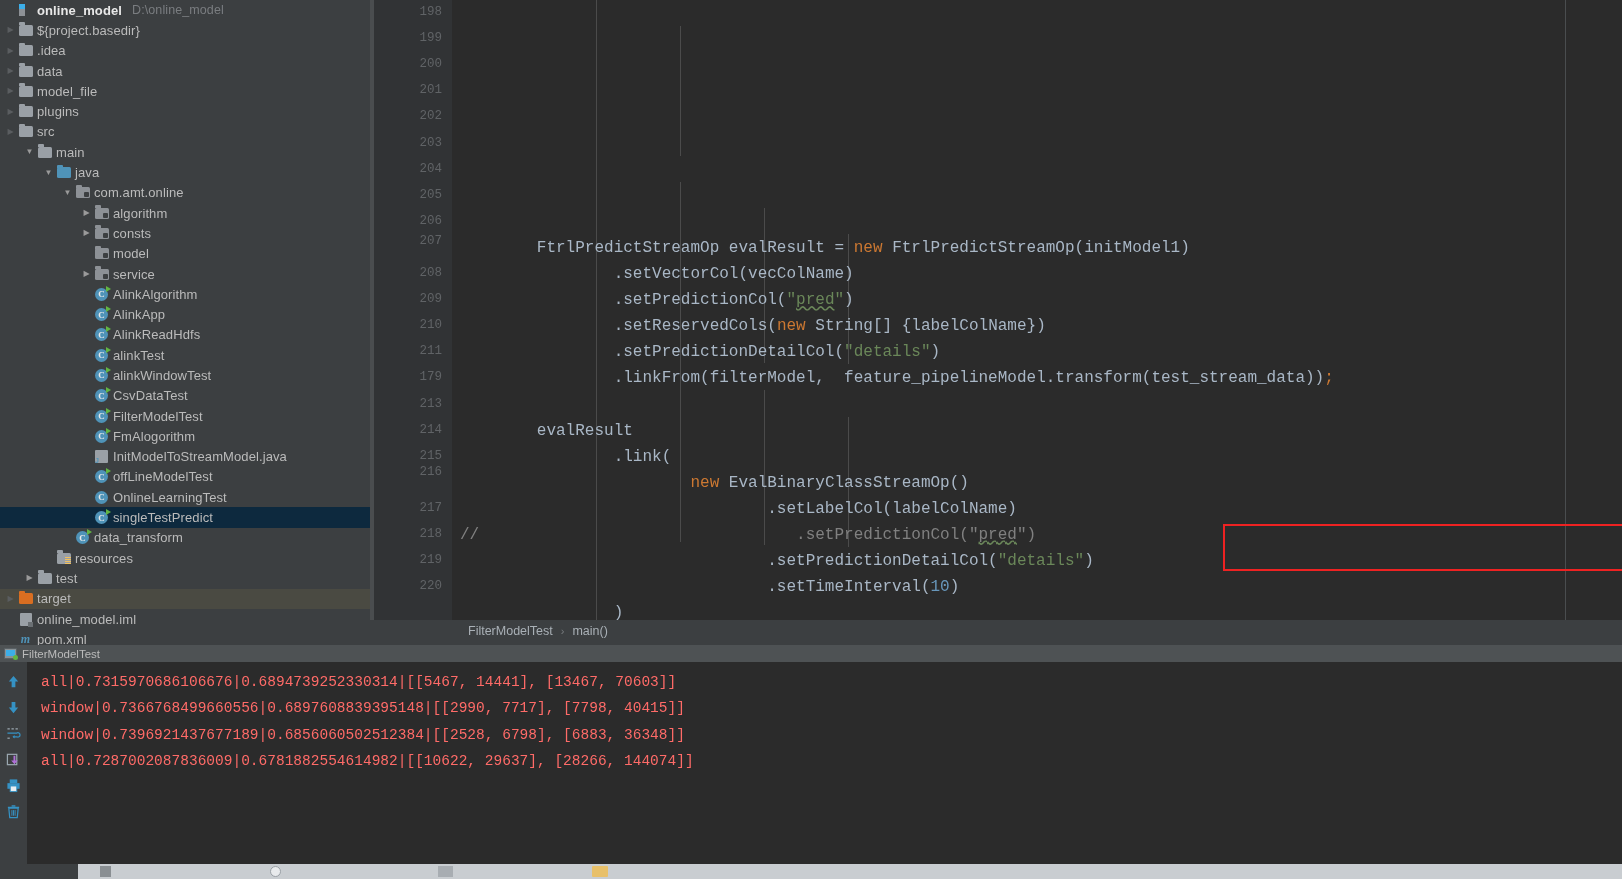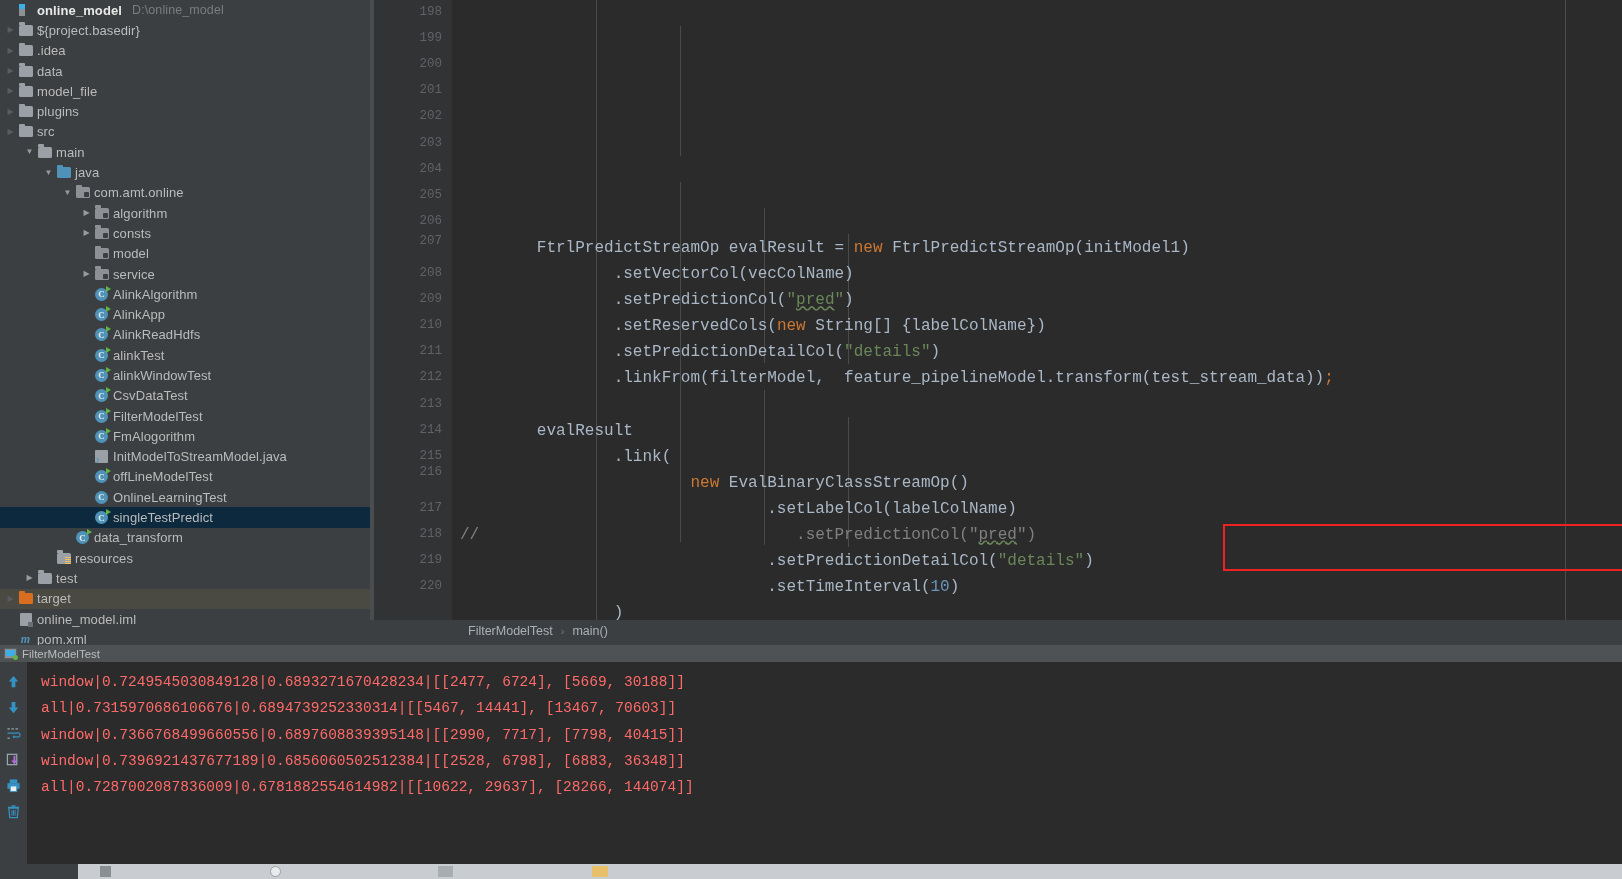--- a/index.html
+++ b/index.html
@@ -434,21 +434,21 @@
           <div class="ln" style="top: 109.4px;">202</div>
           <div class="ln" style="top: 135.5px;">203</div>
           <div class="ln" style="top: 161.6px;">204</div>
           <div class="ln" style="top: 187.7px;">205</div>
           <div class="ln" style="top: 213.8px;">206</div>
           <div class="ln" style="top: 234px;">207</div>
           <div class="ln" style="top: 266px;">208</div>
           <div class="ln" style="top: 292.1px;">209</div>
           <div class="ln" style="top: 318.2px;">210</div>
           <div class="ln" style="top: 344.3px;">211</div>
-          <div class="ln" style="top: 370.4px;">212</div>
+          <div class="ln" style="top: 370.4px;">179</div>
           <div class="ln" style="top: 396.5px;">213</div>
           <div class="ln" style="top: 422.6px;">214</div>
           <div class="ln" style="top: 448.7px;">215</div>
           <div class="ln" style="top: 465px;">216</div>
           <div class="ln" style="top: 500.9px;">217</div>
           <div class="ln" style="top: 527px;">218</div>
           <div class="ln" style="top: 553.1px;">219</div>
           <div class="ln" style="top: 579.2px;">220</div>
         </div>
     </div>
@@ -515,21 +515,20 @@
           <path d="M3 4.5 H13 L12 14.5 H4 Z" fill="none" stroke="#3592c4" stroke-width="1.3"></path>
           <path d="M2 3.5 H14 M6 2 H10" stroke="#3592c4" stroke-width="1.3"></path>
           <path d="M6.3 6.5 V12.5 M8 6.5 V12.5 M9.7 6.5 V12.5" stroke="#3592c4" stroke-width="1"></path>
         </svg>
       </div>
     </div>
 
     <div id="console">
       <div class="cons-top"></div>
       <div id="console-lines">
-          <div class="cons-line">window|0.7249545030849128|0.6893271670428234|[[2477, 6724], [5669, 30188]]</div>
           <div class="cons-line">all|0.7315970686106676|0.6894739252330314|[[5467, 14441], [13467, 70603]]</div>
           <div class="cons-line">window|0.7366768499660556|0.6897608839395148|[[2990, 7717], [7798, 40415]]</div>
           <div class="cons-line">window|0.7396921437677189|0.6856060502512384|[[2528, 6798], [6883, 36348]]</div>
           <div class="cons-line">all|0.7287002087836009|0.6781882554614982|[[10622, 29637], [28266, 144074]]</div>
         </div>
     </div>
   </div>
 
   <div id="taskbar">
     <div class="tb-left"></div>

